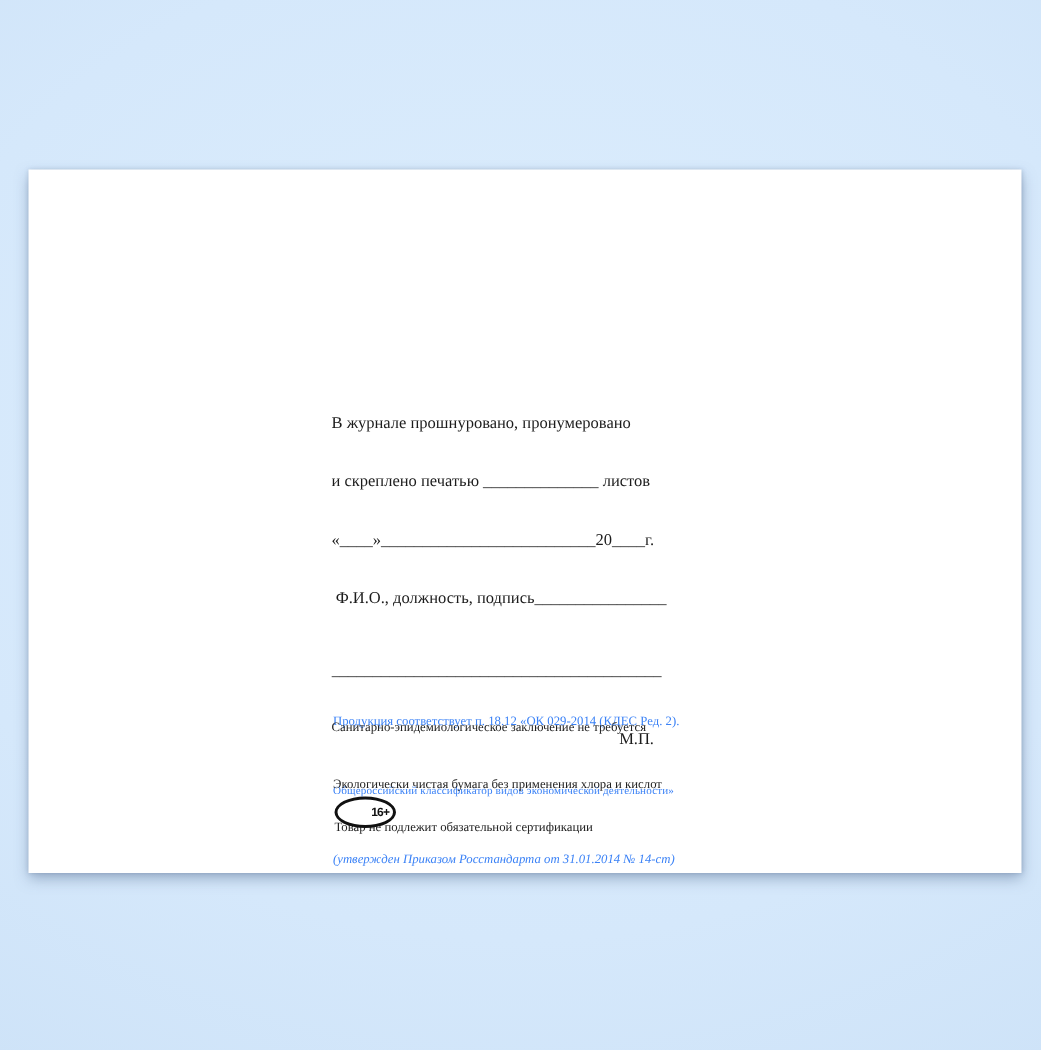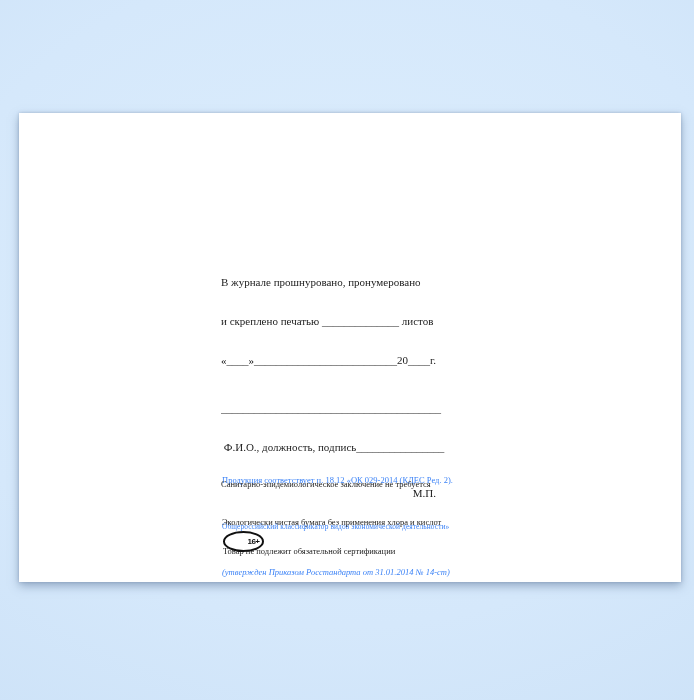--- a/index.html
+++ b/index.html
@@ -49,22 +49,22 @@
 </head>
 <body>
 
 <div class="scene">
   <div class="page">
 
     <div class="stitch-block">
       <div class="s-line">В журнале прошнуровано, пронумеровано</div>
       <div class="s-line">и скреплено печатью ______________ листов</div>
       <div class="s-line">«____»__________________________20____г.</div>
+      <div class="s-line"> Ф.И.О., должность, подпись________________</div>
       <div class="s-line full">________________________________________</div>
-      <div class="s-line"> Ф.И.О., должность, подпись________________</div>
       <div class="mp">М.П.</div>
     </div>
 
     <div class="compliance">
       <div class="c1">Продукция соответствует п. 18.12 «ОК 029-2014 (КДЕС Ред. 2).</div>
       <div class="c2">Общероссийский классификатор видов экономической деятельности»</div>
       <div class="c3">(утвержден Приказом Росстандарта от 31.01.2014 № 14-ст)</div>
     </div>
 
     <div class="note sanitary">Санитарно-эпидемиологическое заключение не требуется</div>

